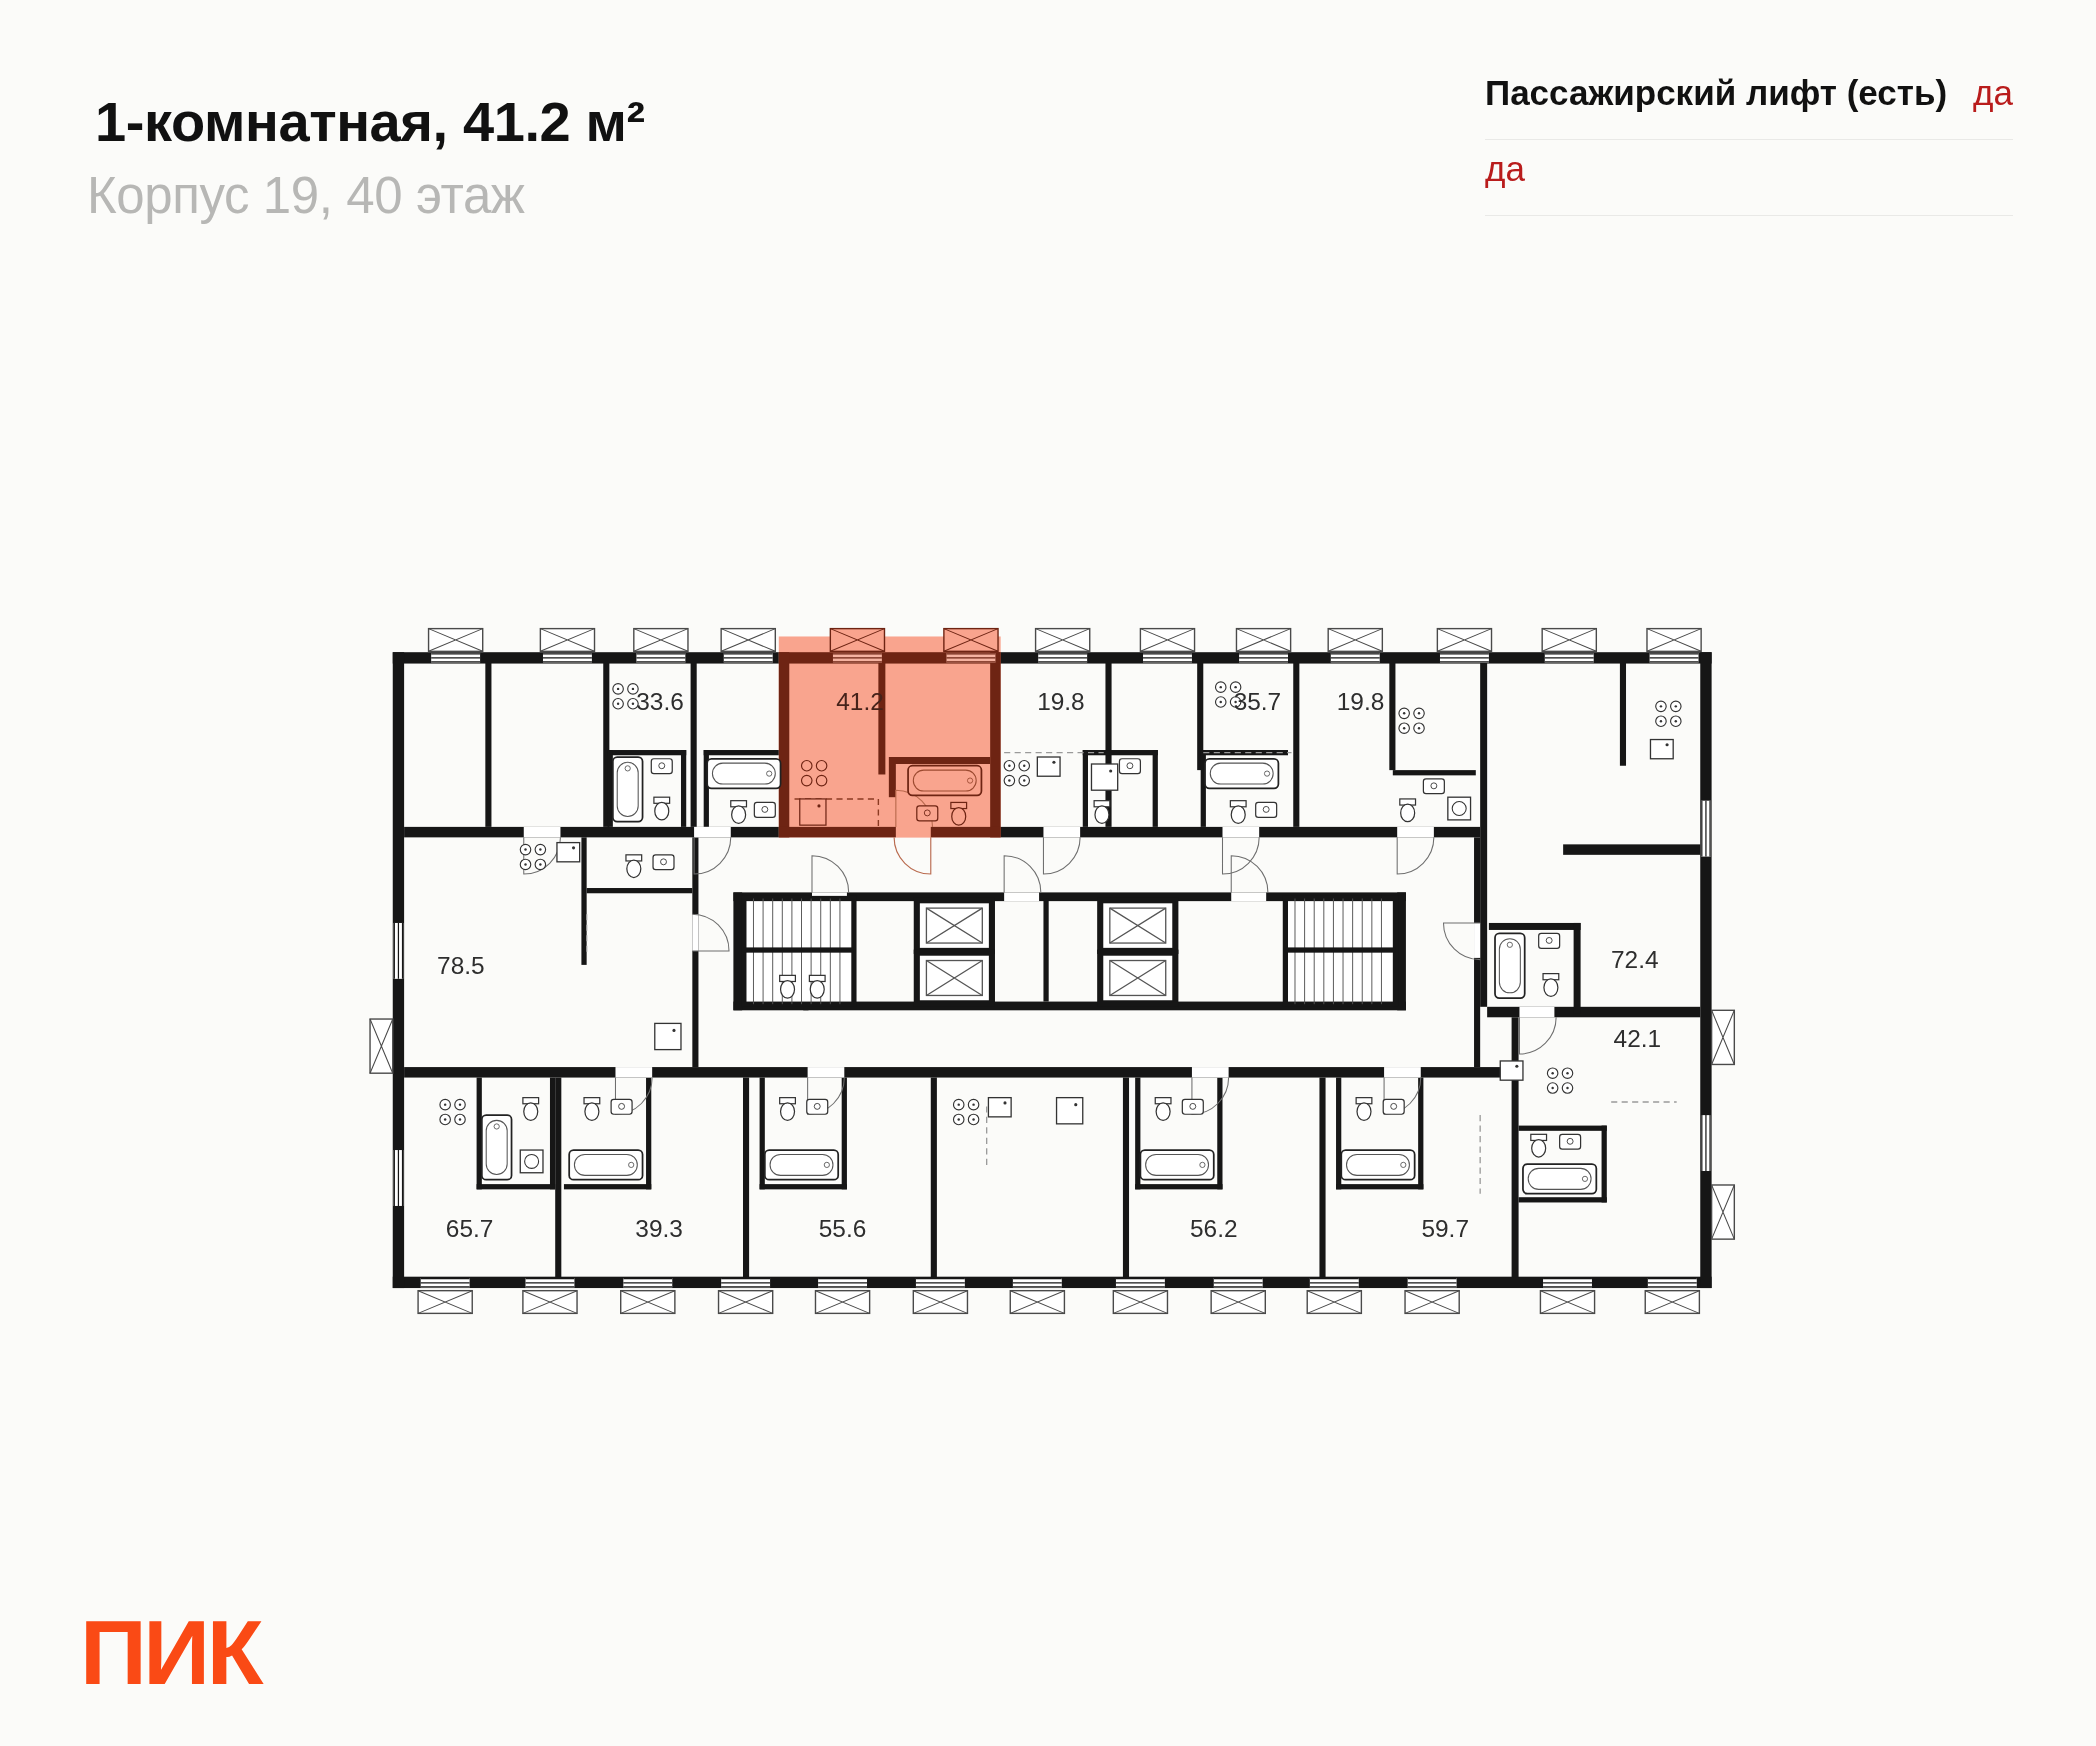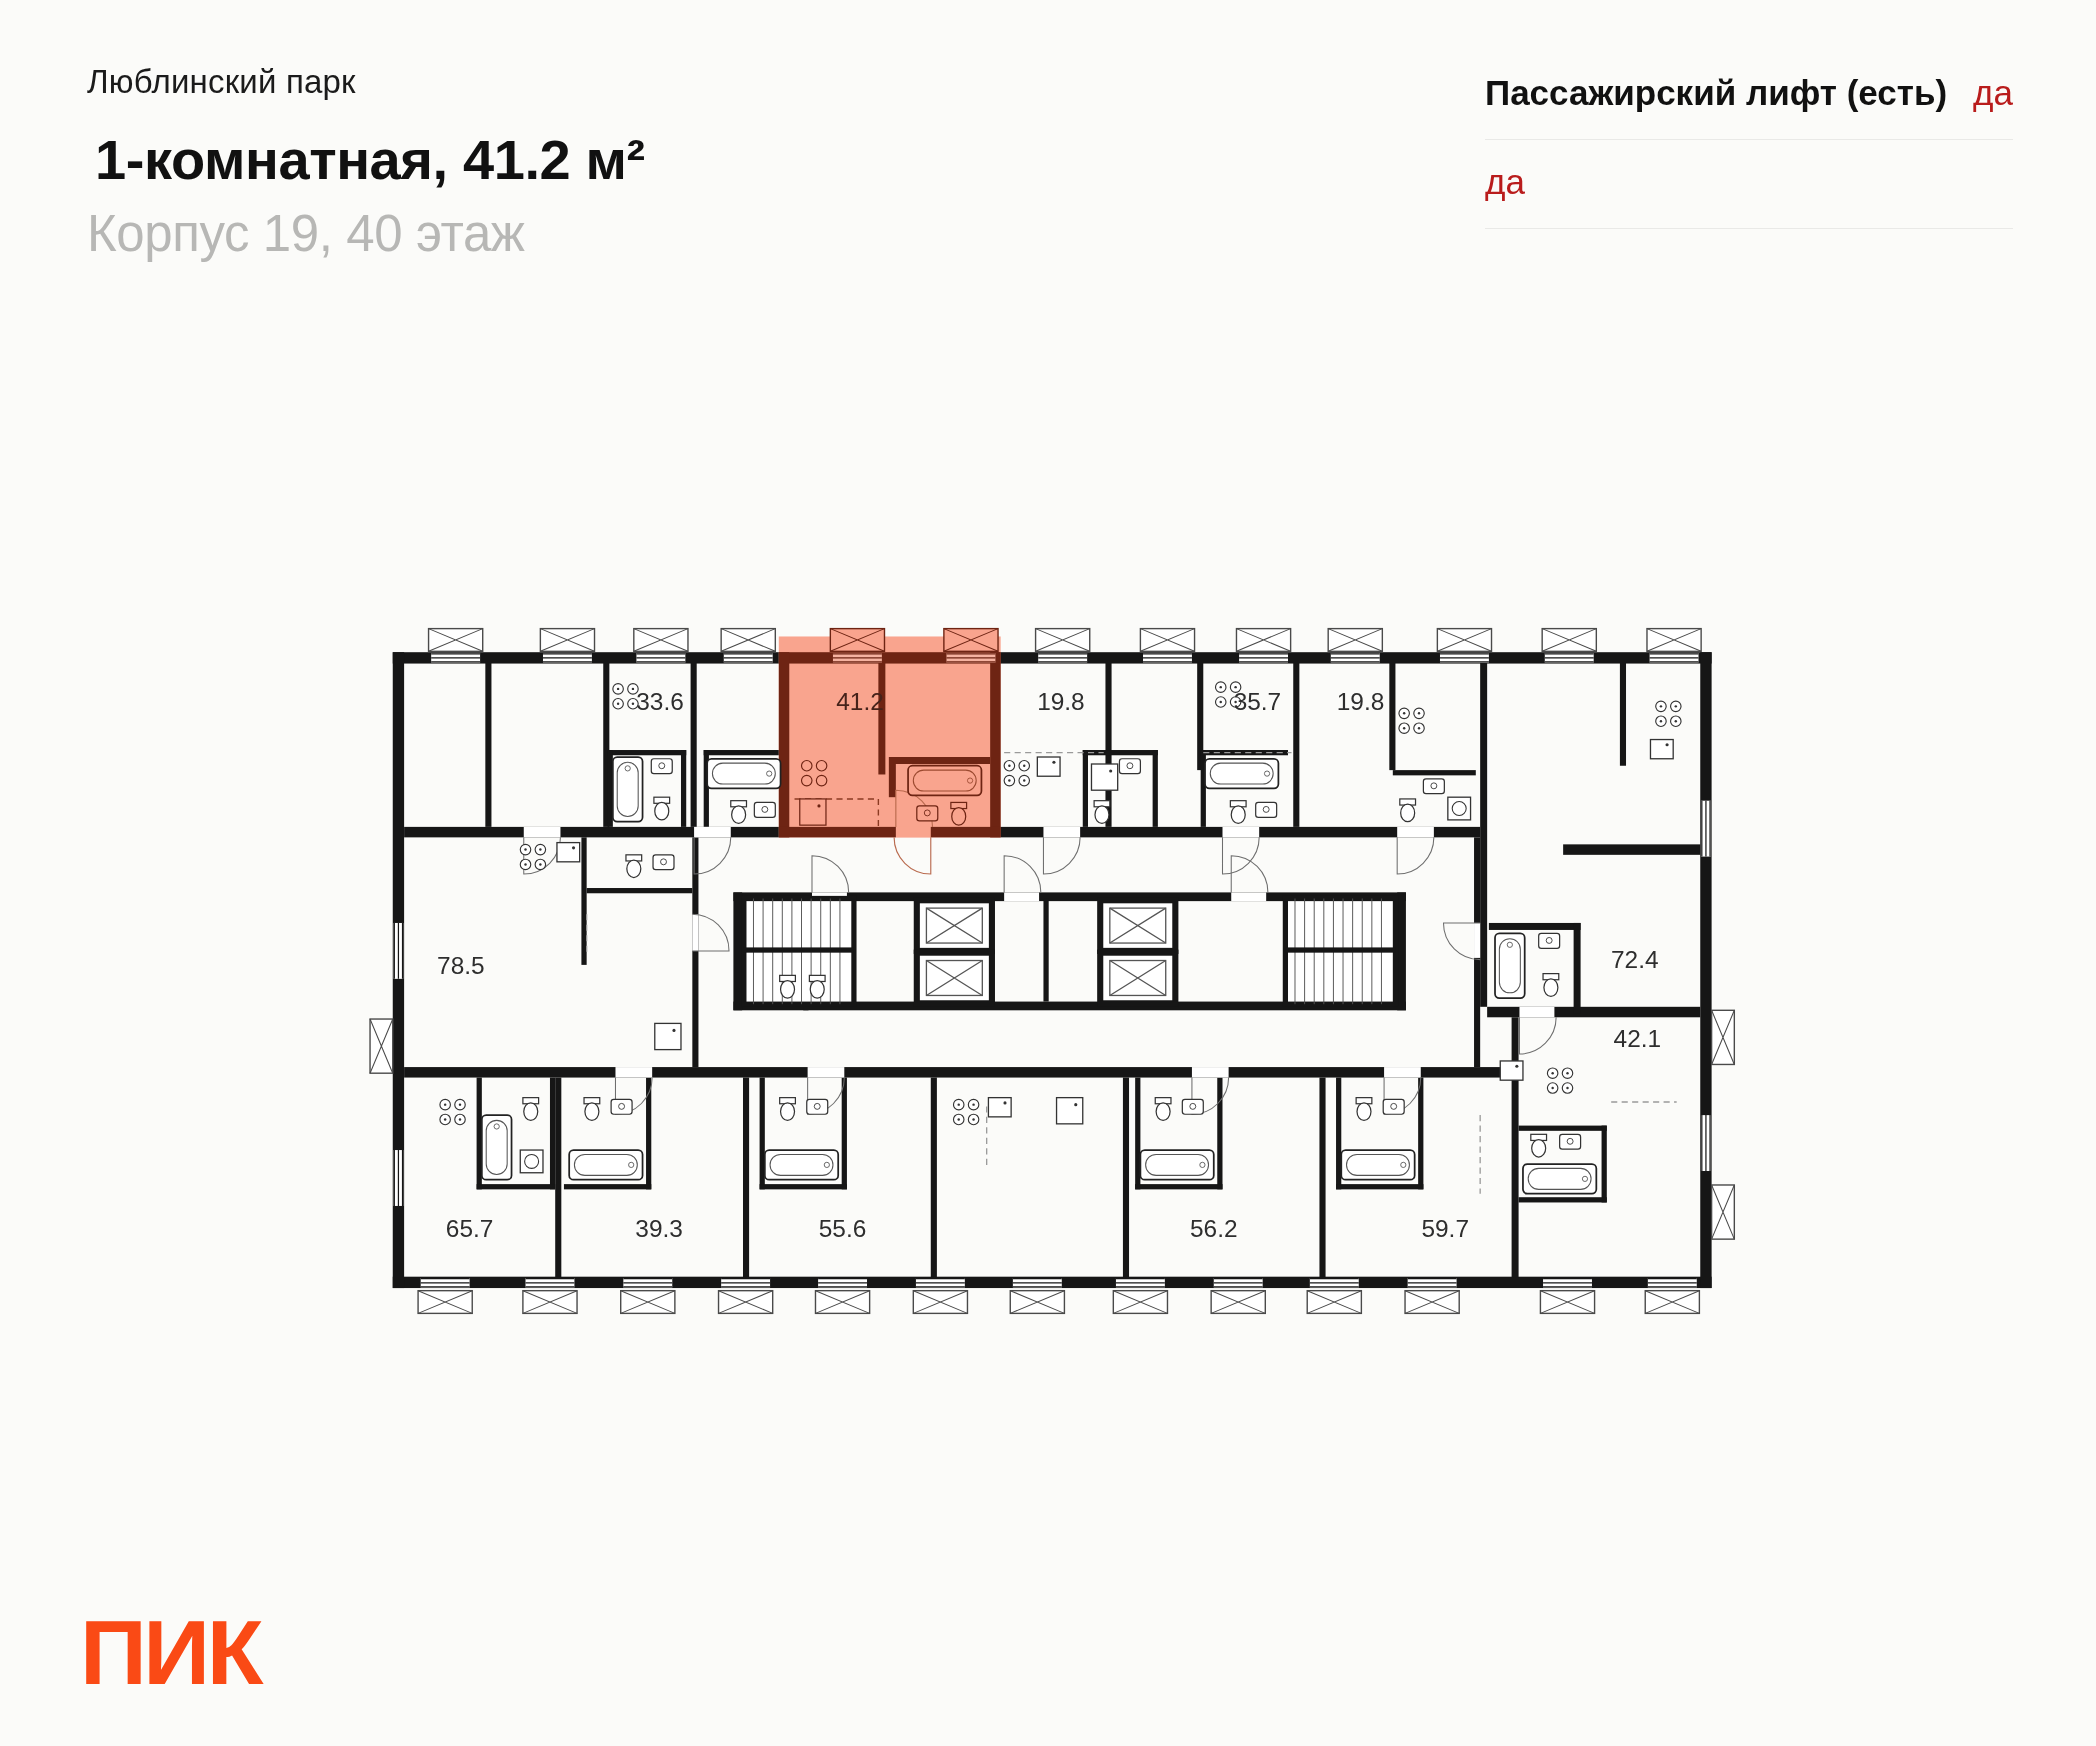--- a/index.html
+++ b/index.html
@@ -8,35 +8,34 @@
     background:#fbfbf9;
     font-family:"Liberation Sans","DejaVu Sans",sans-serif;
     color:#1b1b1b;overflow:hidden;
   }
   .hdr{position:absolute;left:87px;top:63px;}
   .hdr .project{font-size:33px;font-weight:400;color:#1b1b1b;letter-spacing:0.2px;}
   .hdr .title{font-size:56px;font-weight:700;letter-spacing:-0.4px;margin-top:26px;color:#111;margin-left:8px;}
   .hdr .subtitle{font-size:51px;font-weight:400;color:#b7b7b5;margin-top:12.2px;letter-spacing:-0.4px;}
   .lifts{position:absolute;left:1485px;top:73px;width:528px;}
   .lift-row{display:flex;justify-content:space-between;align-items:center;
-    padding-bottom:26px;border-bottom:1.7px solid #e9e9e7;margin-bottom:22px;}
+    padding-bottom:26px;border-bottom:1.7px solid #e9e9e7;margin-bottom:9px;}
   .lift-row .lbl{font-size:35px;font-weight:700;color:#111;}
   .lift-row .val{font-size:35px;font-weight:400;color:#b91c1c;}
   .plan{position:absolute;left:362px;top:626px;width:1376px;height:690px;}
   .logo{position:absolute;left:80px;top:1600px;font-size:93px;font-weight:700;
     letter-spacing:-3.5px;transform:scaleY(.98);}
   svg text{font-family:"Liberation Sans","DejaVu Sans",sans-serif;}
   .arealbl{font-size:28px;fill:#2e2e2e;font-weight:400;}
   .arealbl.hl{fill:#46221a;}
 </style>
 </head>
 <body>
 
 <div class="hdr">
-  <div class="project">Люблинский парк</div>
   <div class="title">1-комнатная, 41.2 м²</div>
   <div class="subtitle">Корпус 19, 40 этаж</div>
 </div>
 
 <div class="lifts">
   <div class="lift-row">
     <span class="lbl">Пассажирский лифт (есть)</span>
     <span class="val">да</span>
   </div>
   <div class="lift-row">

